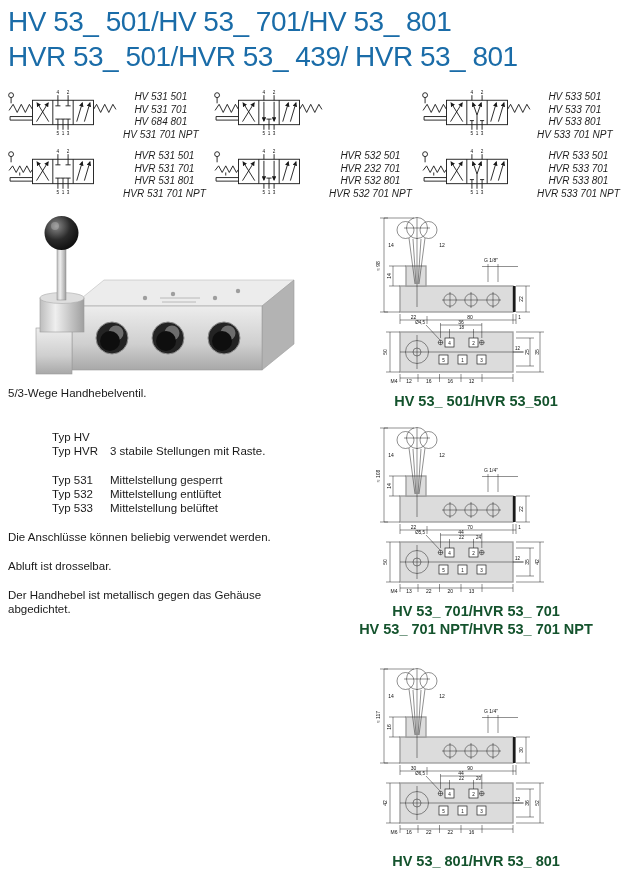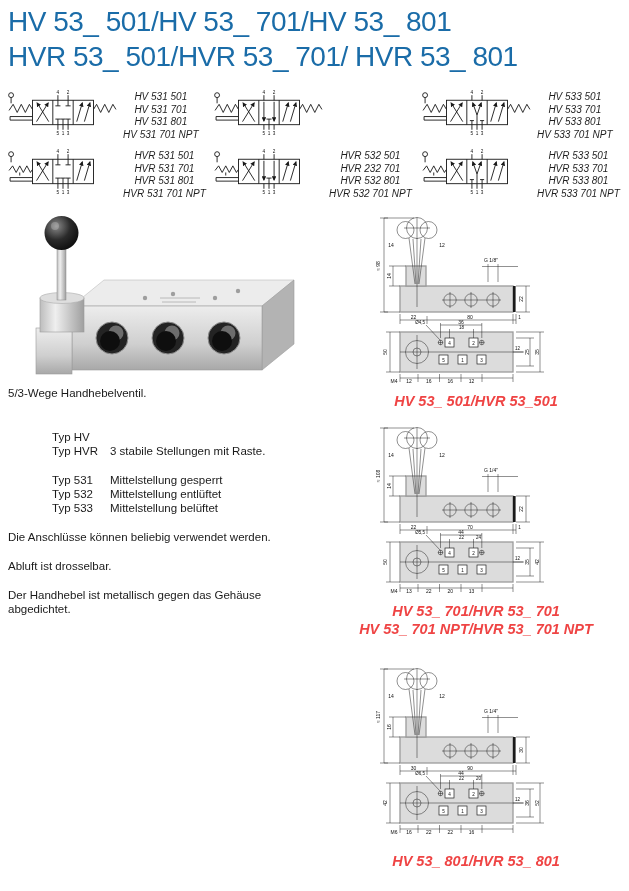--- a/index.html
+++ b/index.html
@@ -14,21 +14,21 @@
   }
   .sym-group{position:absolute;display:flex;align-items:flex-start;gap:3px;text-align:center;}
   .valvesym{width:114px;height:53px;flex:none;}
   .sym-models{font-style:italic;font-size:10px;line-height:12.5px;color:#1f1f1f;padding-top:3px;white-space:nowrap;}
   .photo{position:absolute;left:10px;top:210px;}
   .desc{position:absolute;left:8px;top:386px;width:330px;font-size:11.5px;line-height:14px;}
   .desc .gap{height:15px;}
   .desc .row{display:flex;margin-left:44px;}
   .desc .lbl{width:58px;flex:none;}
   .drawing{position:absolute;left:330px;width:292px;}
-  .dcap{font-weight:bold;font-size:14.5px;line-height:18px;text-align:center;margin-top:2px;color:#ef4444;font-style:italic;}
+  .dcap{font-weight:bold;font-size:14.5px;line-height:18px;text-align:center;margin-top:2px;color:#14532d;}
   svg text{font-family:"Liberation Sans",sans-serif;}
   .k{stroke:#1a1a1a;stroke-width:0.9;fill:none;}
   .kf{stroke:#1a1a1a;stroke-width:0.9;fill:#ffffff;}
   .ptx{font-size:4.6px;fill:#111;text-anchor:middle;}
   .dim{stroke:#222;stroke-width:0.5;fill:none;}
   .gbody{fill:#dcdcdc;stroke:#9b9b9b;stroke-width:1.3;}
   .psq{fill:#ffffff;stroke:#222;stroke-width:0.7;}
   .dtx{font-size:5px;fill:#111;}
   .am{text-anchor:middle;}
   .ae{text-anchor:end;}
@@ -132,40 +132,40 @@
       <path class="dim" d="M96,111 L110,126"></path>
       <path class="dim" d="M200,124 V152 M186,124 H204 M186,152 H204 M210,118 V158 M186,118 H214 M186,158 H214 M183,138 H193"></path>
       <path class="dim" d="M60,118 V158 M56,118 H70 M56,158 H70"></path>
       <path class="dim" d="M70,164 H183 M70,160 V168 M88,160 V168 M109.5,160 V168 M131,160 V168 M152,160 V168 M183,160 V168"></path>
     </g>
   </defs>
 </svg>
 
 <div class="page-title">
   <div>HV 53_ 501/HV 53_ 701/HV 53_ 801</div>
-  <div>HVR 53_ 501/HVR 53_ 701/ HVR 53_ 801</div>
+  <div>HVR 53_ 501/HVR 53_ 439/ HVR 53_ 801</div>
 </div>
 
 <div class="sym-group" style="left:6px;top:88px">
   <svg class="valvesym" viewBox="0 0 112 52">
     <use href="#act-hv"></use>
       <use href="#vframe"></use>
       <use href="#vleft"></use>
       <use href="#vright"></use>
       <use href="#vc531"></use>
     <text class="ptx" x="51" y="5.8">4</text>
     <text class="ptx" x="61" y="5.8">2</text>
     <text class="ptx" x="51" y="46.5">5</text>
     <text class="ptx" x="56" y="46.5">1</text>
     <text class="ptx" x="61" y="46.5">3</text>
   </svg>
   <div class="sym-models">
     <div>HV 531 501</div>
       <div>HV 531 701</div>
-    <div>HV 531 801</div>
+    <div>HV 684 801</div>
       <div>HV 531 701 NPT</div>
   </div>
 </div>
 
 <div class="sym-group" style="left:212px;top:88px">
   <svg class="valvesym" viewBox="0 0 112 52">
     <use href="#act-hv"></use>
       <use href="#vframe"></use>
       <use href="#vleft"></use>
       <use href="#vright"></use>

